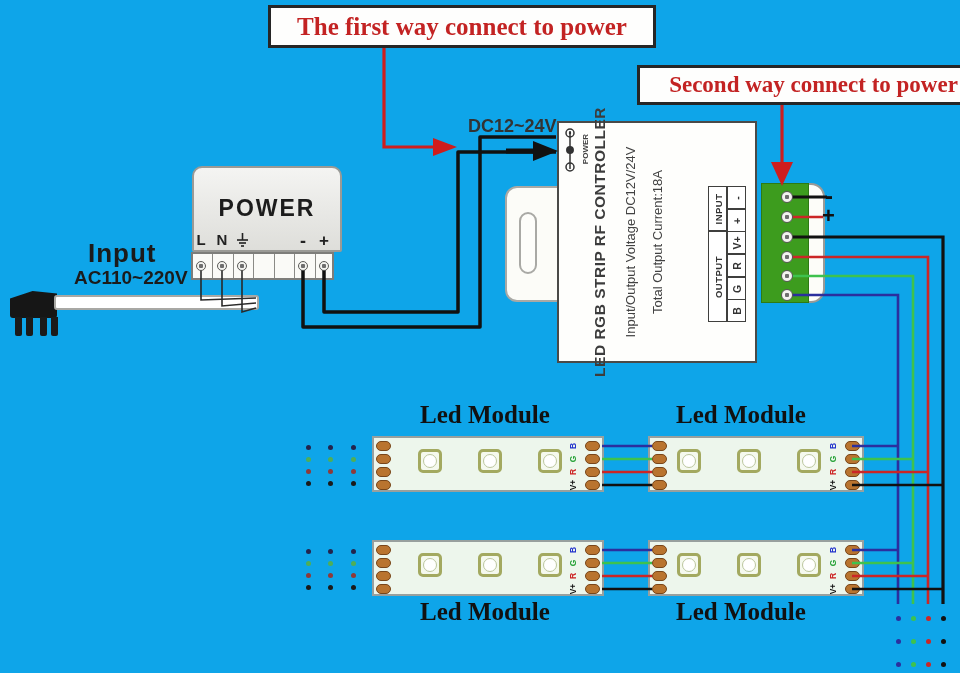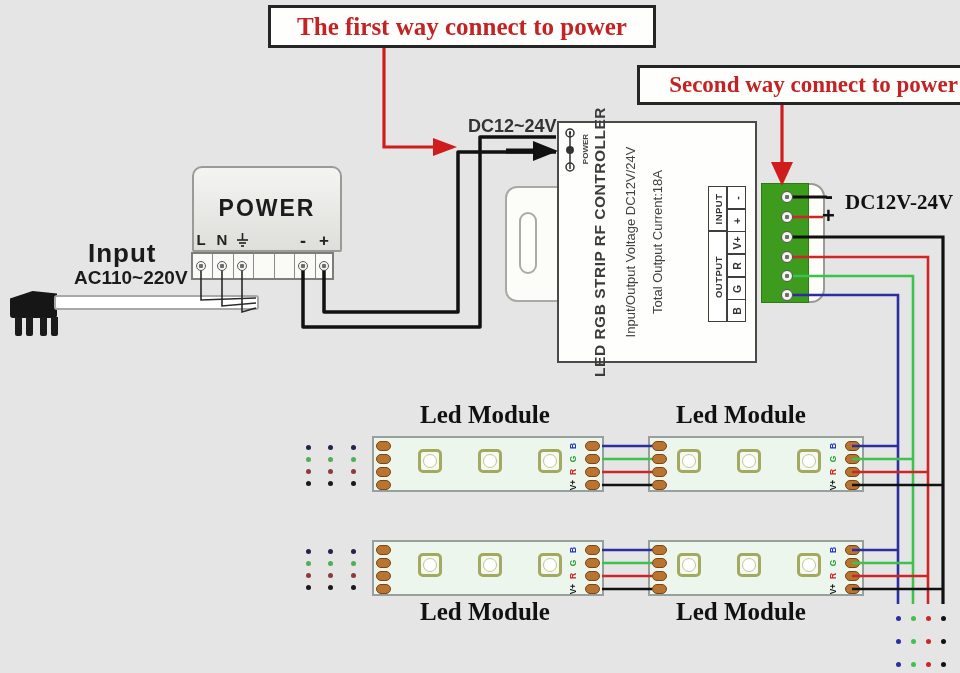--- a/index.html
+++ b/index.html
@@ -1,17 +1,17 @@
 <!DOCTYPE html>
 <html><head>
 <meta charset="utf-8">
 <style>
   * { margin:0; padding:0; box-sizing:border-box; }
   body { background:#ffffff; font-family:"Liberation Sans", sans-serif; }
-  #canvas { position:relative; width:960px; height:673px; background:#e5e5e5; overflow:hidden; }
+  #canvas { position:relative; width:960px; height:673px; background:#0ea5e9; overflow:hidden; }
 
   
   .banner { position:absolute; border:3px solid #262626; background:#fefefd; z-index:8;
             display:flex; align-items:center; justify-content:center;
             font-family:"Liberation Serif", serif; font-weight:bold; color:#c32323; }
 
   
   .psu { position:absolute; left:192px; top:166px; width:150px; height:86px;
          background:linear-gradient(#f4f4f2,#dededa); border:2px solid #9a9a96;
          border-radius:10px 10px 2px 2px; z-index:2;
@@ -164,21 +164,20 @@
   <div class="gt-block"></div>
   <div class="screw screw12" style="left:781px;top:191px"></div>
   <div class="screw screw12" style="left:781px;top:211px"></div>
   <div class="screw screw12" style="left:781px;top:231px"></div>
   <div class="screw screw12" style="left:781px;top:251px"></div>
   <div class="screw screw12" style="left:781px;top:270px"></div>
   <div class="screw screw12" style="left:781px;top:289px"></div>
 
   <span class="sp-sign" style="left:825px;top:182px;font-size:24px">-</span>
   <span class="sp-sign" style="left:822px;top:203px;font-size:22px">+</span>
-  <span class="sp-sign" style="left:845px;top:190px;font-size:21px;font-family:'Liberation Serif',serif">DC12V-24V</span>
 
   <div class="modlbl" style="left:420px;top:401px">Led Module</div>
   <div class="modlbl" style="left:676px;top:401px">Led Module</div>
   <div class="modlbl" style="left:420px;top:598px">Led Module</div>
   <div class="modlbl" style="left:676px;top:598px">Led Module</div>
 
   <div class="strip" style="left:372px;top:436px;width:232px">
     <div class="pad pl" style="top:3px"></div>
     <div class="pad pl" style="top:16px"></div>
     <div class="pad pl" style="top:29px"></div>

